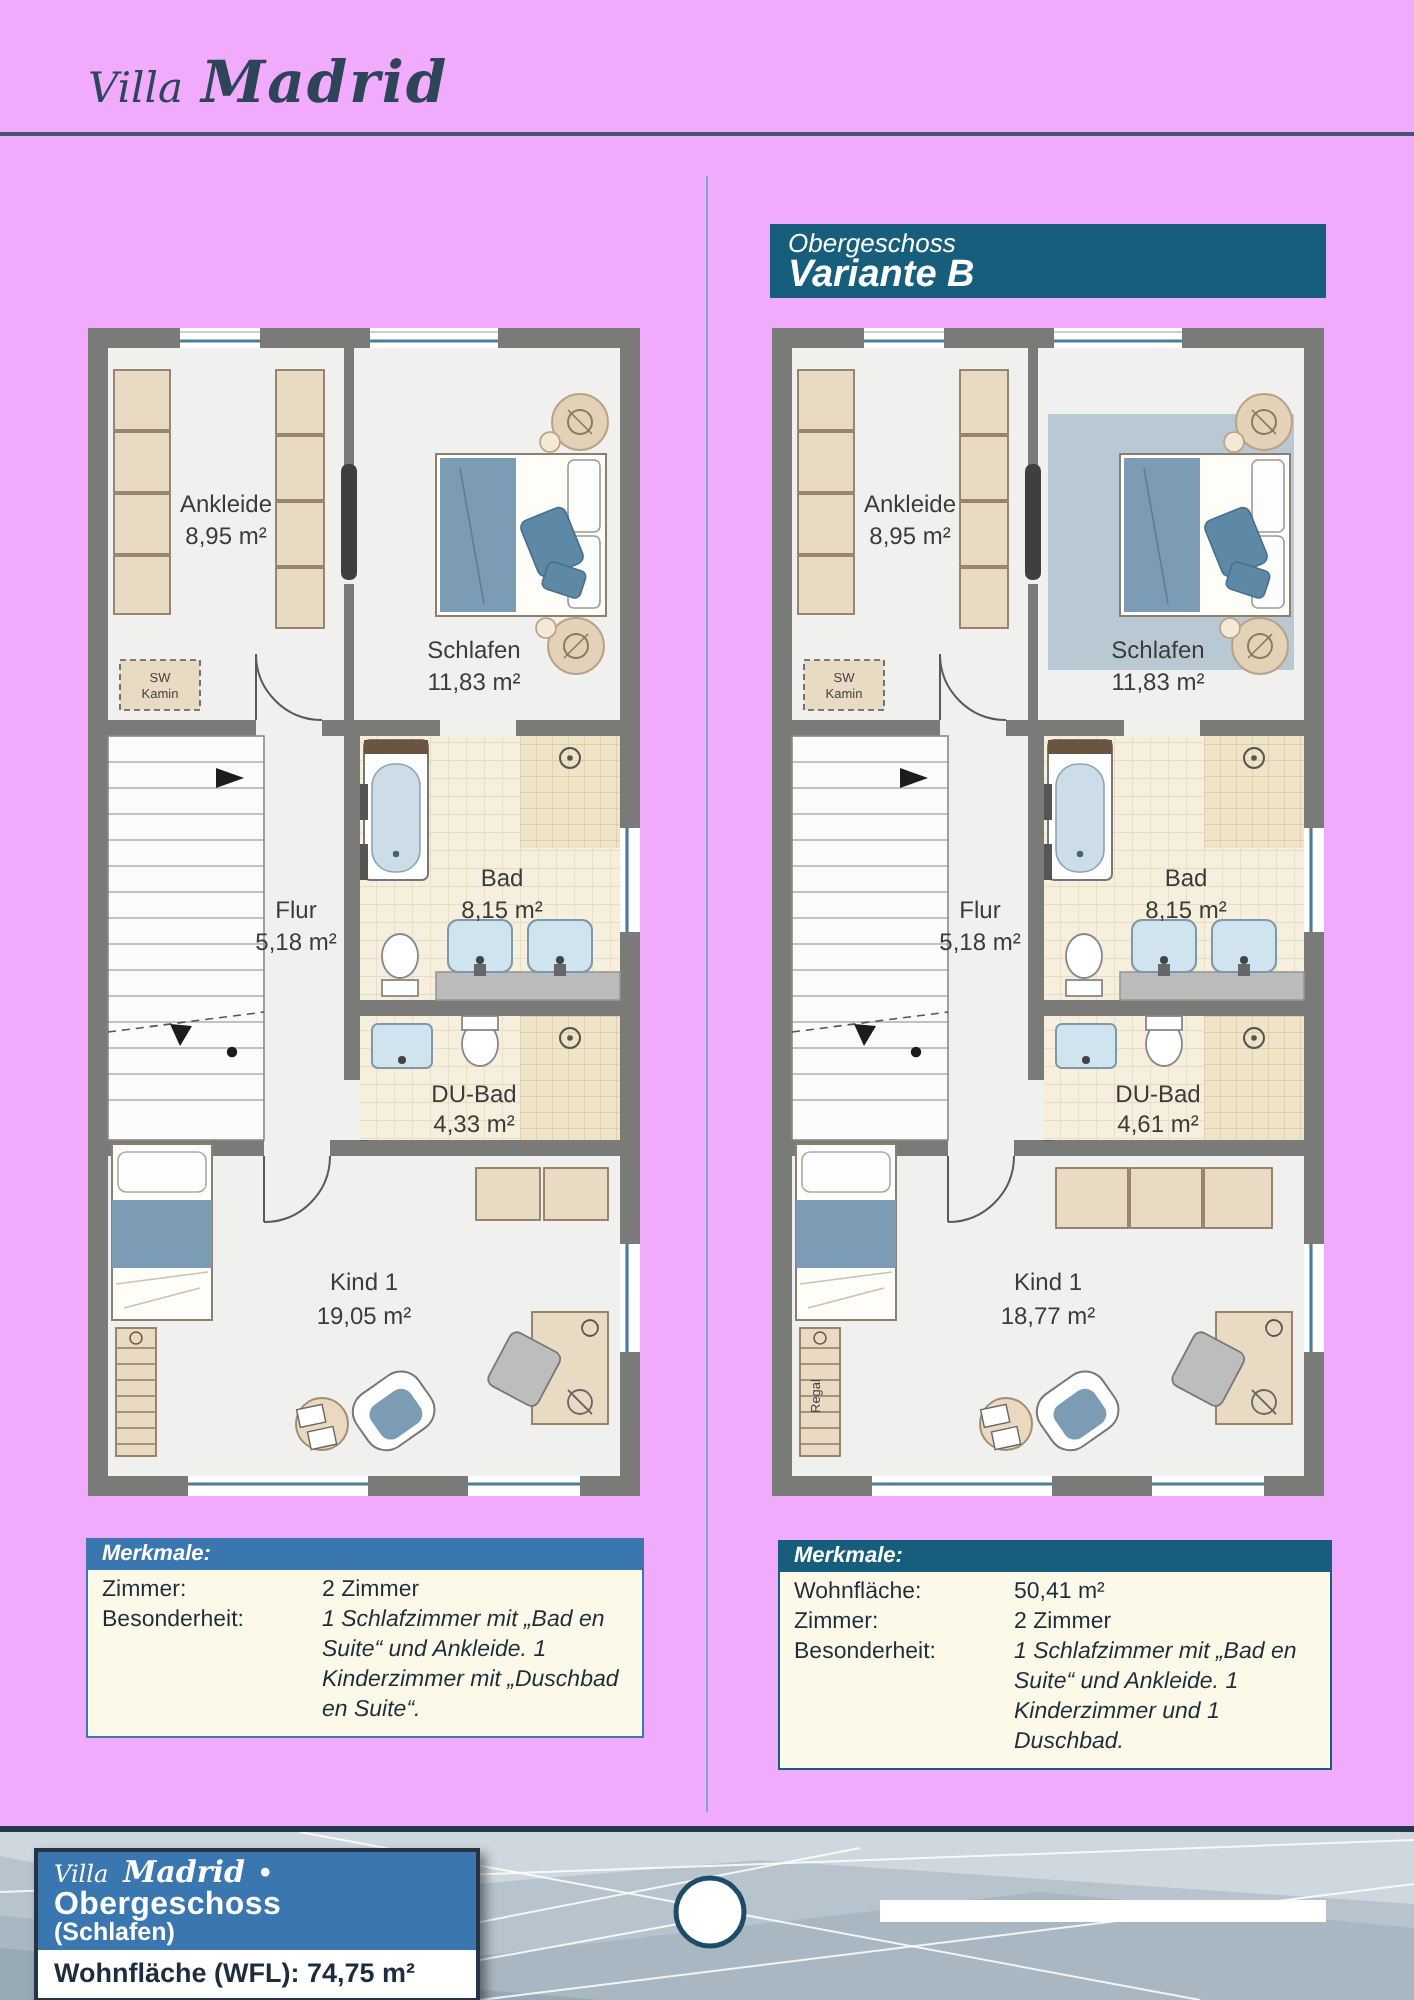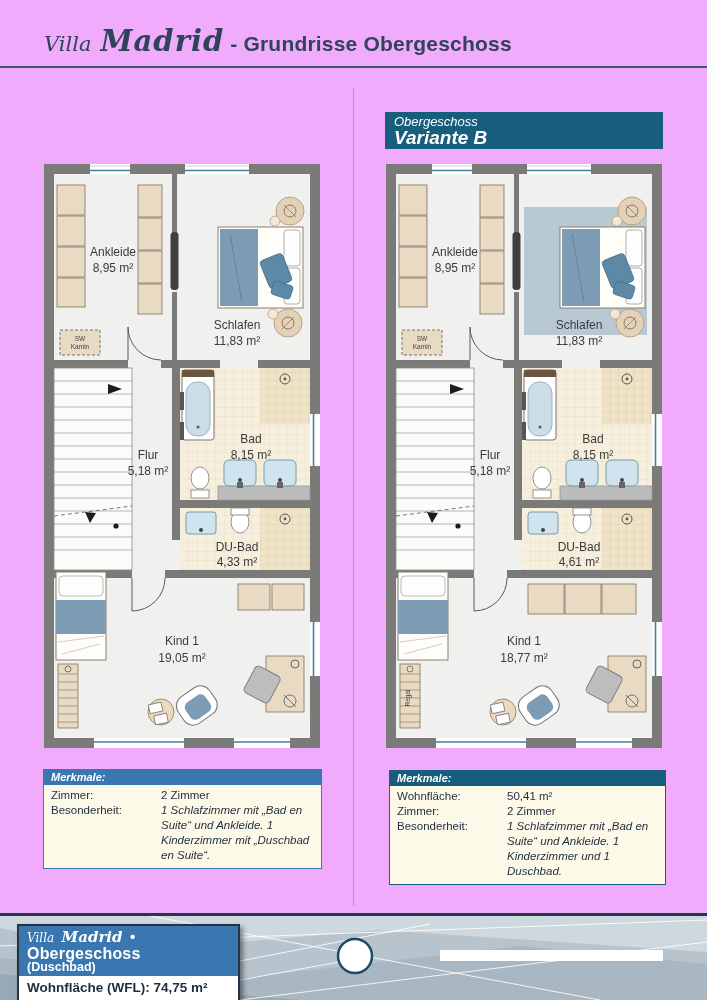--- a/index.html
+++ b/index.html
@@ -227,21 +227,20 @@
           <circle cx="246" cy="537" r="6" fill="none" stroke="#666" stroke-width="0.9"></circle>
           <line x1="240" y1="531" x2="252" y2="543" stroke="#666" stroke-width="0.9"></line>
         </g>
       </symbol>
     </defs>
   </svg>
 
   <div class="hdr-title">
     <span class="hdr-villa">Villa</span>
     <span class="hdr-script">Madrid</span>
-    <span class="hdr-rest">- Grundrisse Obergeschoss</span>
   </div>
   <div class="hdr-rule"></div>
   <div class="v-divider"></div>
 
   <div class="variant-box">
     <div class="l1">Obergeschoss</div>
     <div class="l2">Variante B</div>
   </div>
 
   <svg class="plan plan-left" viewBox="0 0 276 584">
@@ -343,18 +342,18 @@
     </g>
     <rect x="440" y="34" width="223" height="11" fill="#ffffff"></rect>
     <circle cx="355" cy="40" r="17" fill="#ffffff" stroke="#1d4c68" stroke-width="2.5"></circle>
   </svg>
   <div class="foot-box">
     <div class="bhdr">
       <span class="fb-villa">Villa</span>
       <span class="fb-script">Madrid</span>
       <span class="fb-sep">•</span>
       <span class="fb-title">Obergeschoss</span>
-      <div class="fb-sub">(Duschbad)</div>
+      <div class="fb-sub">(Schlafen)</div>
     </div>
     <div class="bbody">Wohnfläche (WFL): 74,75 m²</div>
   </div>
 
 </div>
 
 </body></html>

